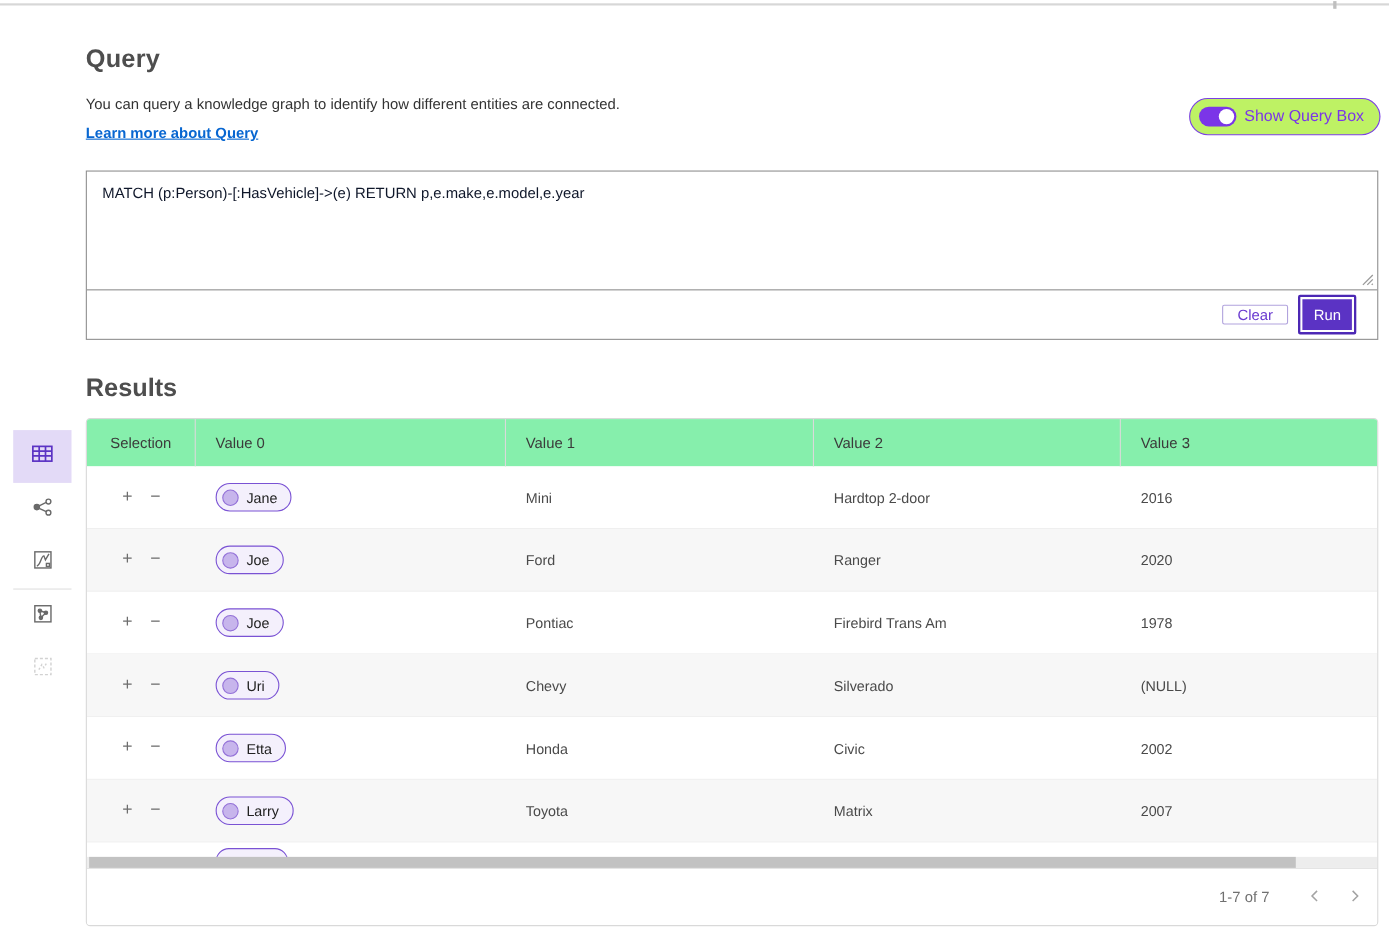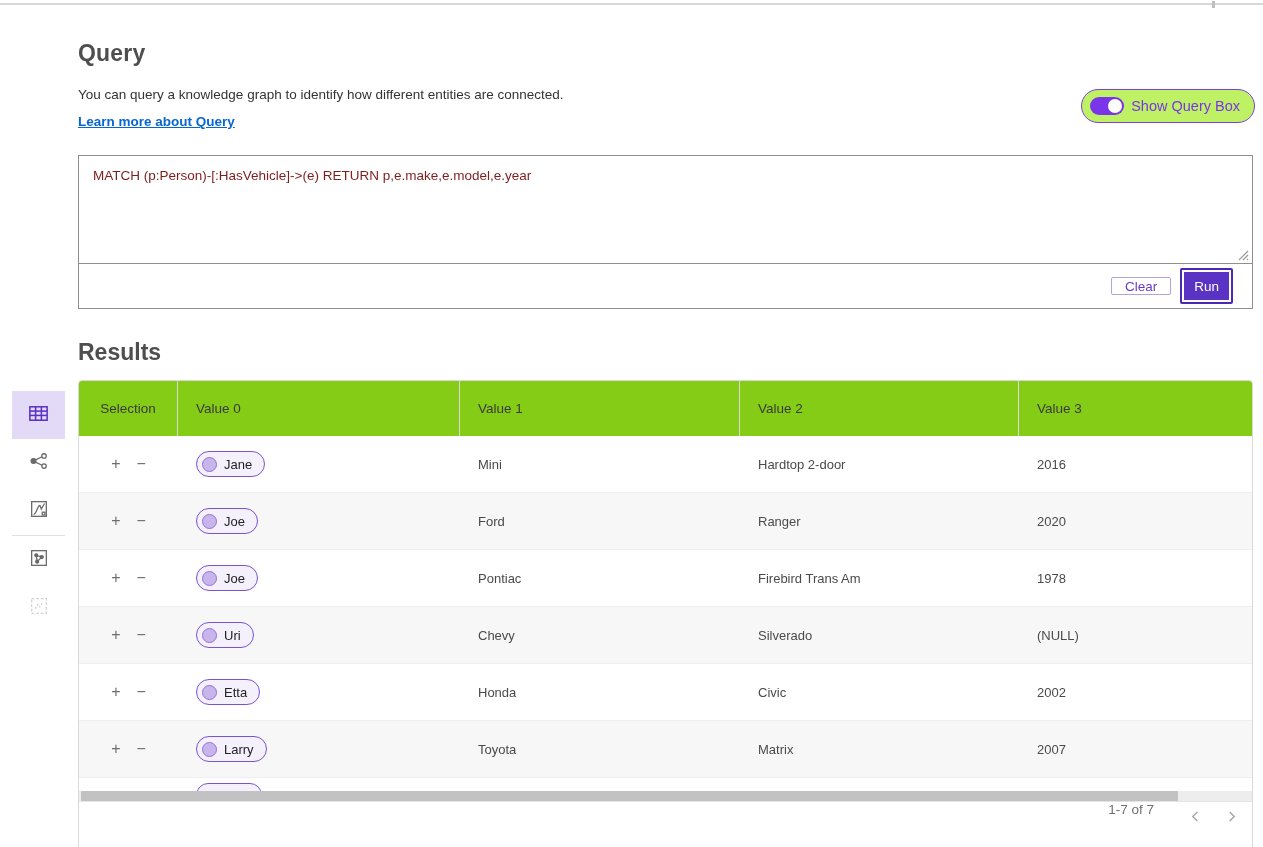--- a/index.html
+++ b/index.html
@@ -23,37 +23,37 @@
     border:1.5px solid #7b3fe4; border-radius:17px; background:#bef264;
     display:flex; align-items:center; gap:7px; padding:0 14px 0 8px; cursor:pointer;
   }
   .toggle-track { width:34px; height:18px; border-radius:9px; background:#7b35e8; position:relative; }
   .toggle-knob { position:absolute; right:2px; top:2px; width:14px; height:14px; border-radius:50%; background:#fff; }
   .toggle-label { font-size:14.5px; color:#7b35e8; }
 
   .query-box { margin-top:25px; border:1px solid #8f8f8f; background:#fff; }
   .query-input {
     height:108px; position:relative; border-bottom:1px solid #8f8f8f;
-    padding:12px 14px; font-size:13.5px; color:#7f1d1d; white-space:pre-wrap; outline:none;
+    padding:12px 14px; font-size:13.5px; color:#0f172a; white-space:pre-wrap; outline:none;
   }
   .resize-handle { position:absolute; right:2px; bottom:2px; cursor:nwse-resize; }
   .query-actions { height:44px; display:flex; align-items:center; justify-content:flex-end; gap:9px; padding-right:19px; }
   .btn-clear {
     height:18px; padding:0 13px; background:#fff; border:1px solid #b1a3dd; border-radius:2px;
     color:#6a3bd0; font-size:13.5px; font-family:inherit; cursor:pointer;
   }
   .btn-run {
     height:36px; padding:0 12px; background:#5b33c4; border:2px solid #4c28b4; border-radius:2px;
     box-shadow: inset 0 0 0 2px #ffffff; color:#fff; font-size:13.5px; font-family:inherit; cursor:pointer;
   }
 
   .results-title { font-size:23px; font-weight:700; color:#4e4e4e; margin:30px 0 14px 0; }
 
   .results-card { border:1px solid #d9d9d9; border-radius:4px; background:#fff; overflow:hidden; }
-  .t-header { display:grid; grid-template-columns:99px 282px 280px 279px 1fr; height:55px; background:#84cc16; }
+  .t-header { display:grid; grid-template-columns:99px 282px 280px 279px 1fr; height:43px; background:#86efac; }
   .th { display:flex; align-items:center; padding-left:18px; font-size:13.5px; color:#3b3b3b; border-right:1px solid #dadada; }
   .th:last-child { border-right:none; }
   .th.center { justify-content:center; padding-left:0; }
 
   .t-row { display:grid; grid-template-columns:99px 282px 280px 279px 1fr; height:57px; background:#fff; border-bottom:1px solid #efefef; }
   .t-row.alt { background:#f7f7f7; }
   .td { display:flex; align-items:center; padding-left:18px; font-size:13px; color:#4a4a4a; }
   .sel-cell { justify-content:center; padding-left:0; gap:16px; }
   .sel-btn { background:none; border:none; padding:0; color:#6e6e6e; font-size:16px; font-family:inherit; cursor:pointer; line-height:1; }
 
@@ -63,21 +63,21 @@
   }
   .pill-dot { width:15px; height:15px; border-radius:50%; background:#c7b5ec; border:1px solid #9472d8; }
   .pill-label { font-size:13px; color:#222; }
 
   .partial-row { height:13px; background:#fff; overflow:hidden; display:grid; grid-template-columns:99px 1fr; }
   .partial-pill { margin-left:18px; margin-top:5px; width:66px; height:24px; border:1.5px solid #7a52d4; border-radius:13px; background:#f4f0fc; }
 
   .hscroll { height:10px; background:#ededed; position:relative; }
   .hscroll-thumb { position:absolute; left:2px; top:0; height:10px; width:1097px; background:#c2c2c2; }
 
-  .t-footer { height:52px; background:#fff; border-top:1px solid #e4e4e4; display:flex; align-items:flex-start; justify-content:flex-end; }
+  .t-footer { height:52px; background:#fff; border-top:1px solid #e4e4e4; display:flex; align-items:center; justify-content:flex-end; }
   .range-text { font-size:13.5px; color:#707070; margin-right:26px; }
   .pg-btn { width:30px; height:30px; background:none; border:none; cursor:pointer; margin-right:6px; display:flex; align-items:center; justify-content:center; }
 
   .sidebar { position:absolute; left:12px; top:391px; width:53px; }
   .side-item { width:53px; height:48px; display:flex; align-items:center; justify-content:center; cursor:pointer; }
   .side-item.selected { background:#e3daf7; }
   .side-divider { width:53px; height:1px; background:#e0e0e0; margin:0; }
 </style>
 </head>
 <body>

